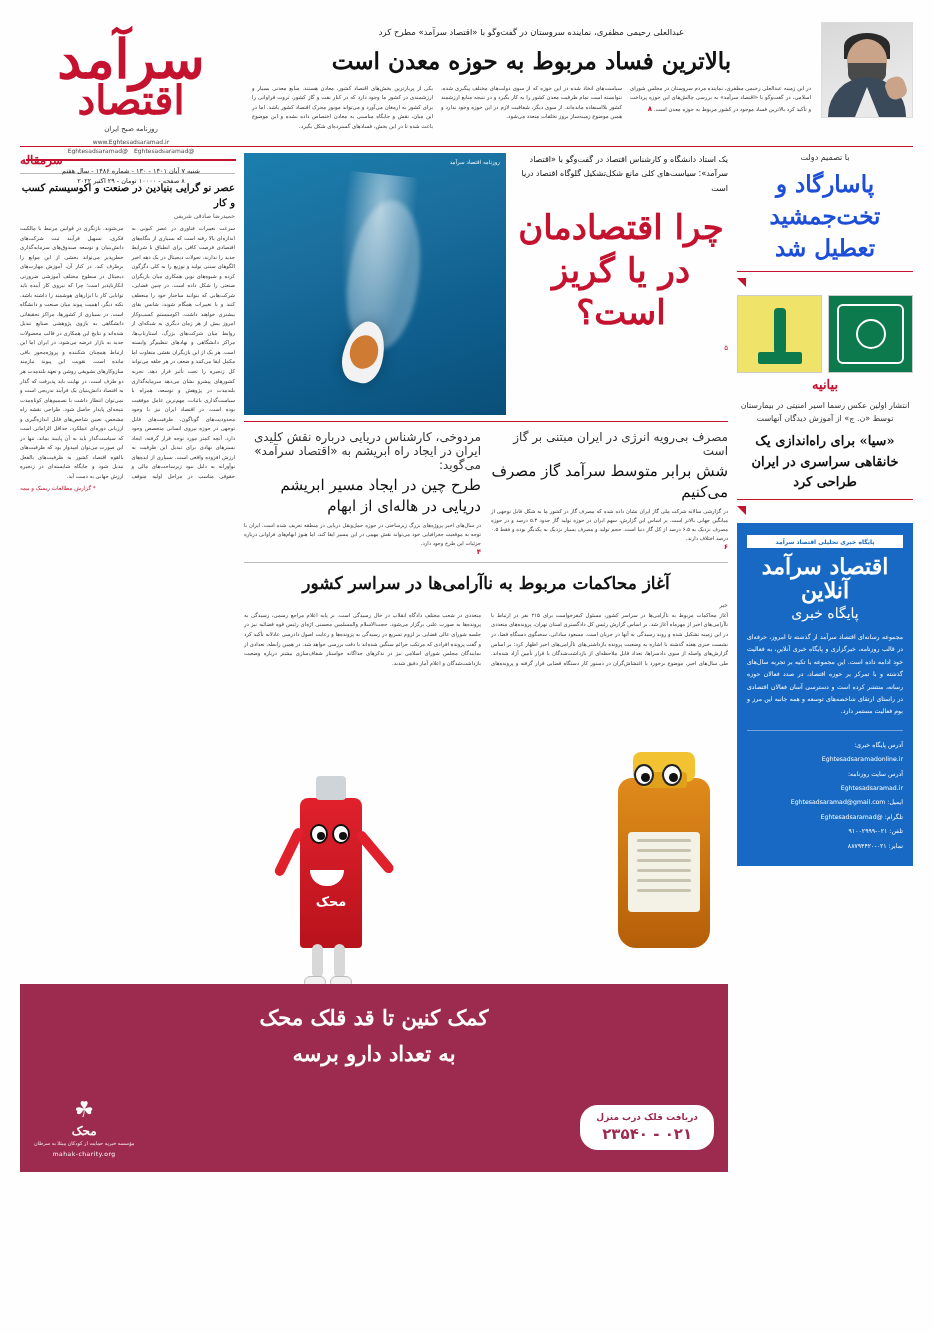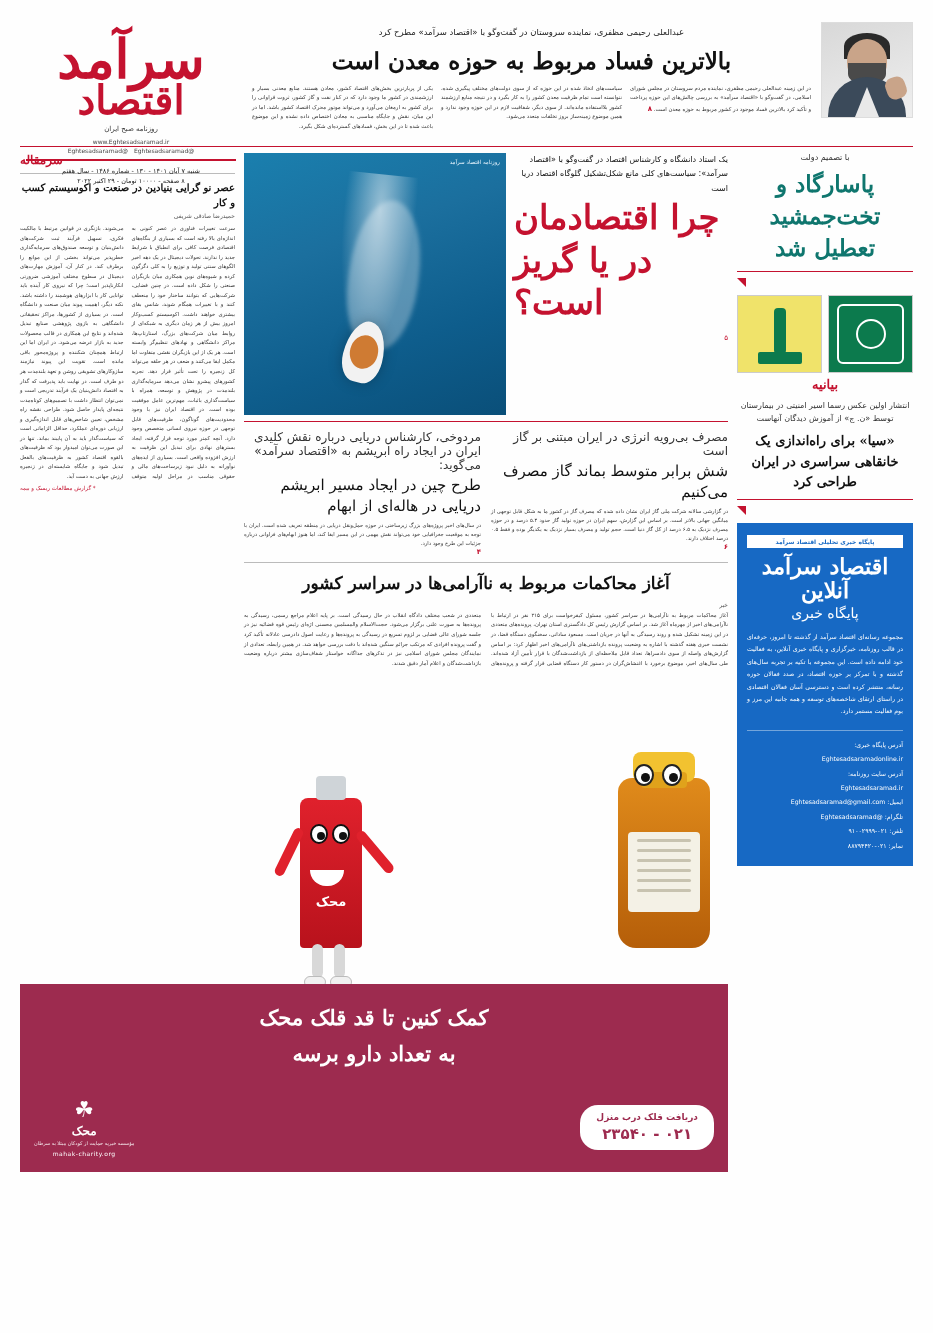--- a/index.html
+++ b/index.html
@@ -153,21 +153,21 @@
     background:#cf7b33; border-radius:50%;
   }
   .hero-credit {
     position:absolute; right:6px; top:6px; font-size:5.5px; color:#eaf6ff;
   }
   .hero-txt { flex:1 1 auto; text-align:right; }
   .hero-kicker { font-size:8px; line-height:1.8; color:#111; text-align:right; }
   .hero-title {
     font-family:"DejaVu Serif","Liberation Serif",serif;
     font-weight:bold; color:#c4122f; font-size:34px; line-height:1.25;
-    text-align:left;
+    margin-top:10px; text-align:center;
   }
   .hero-page { font-size:7px; color:#c4122f; margin-top:10px; text-align:right;}
 
   .two-brief { display:flex; flex-direction:row-reverse; gap:10px; margin-top:8px; }
   .brief { flex:1; }
   .brief .kick { font-size:12px; color:#333; text-align:right; margin-bottom:3px;}
   .brief h3 {
     font-family:"DejaVu Serif","Liberation Serif",serif;
     font-size:15px; font-weight:normal; color:#111; text-align:right; line-height:1.4;
   }
@@ -181,21 +181,21 @@
   .mid-story .byline { font-size:6px; color:#555; text-align:right; margin:5px 0 3px;}
   .mid-story .cols {
     column-count:2; column-gap:10px;
     font-size:5.3px; line-height:1.8; text-align:justify; color:#333;
   }
 
   
   .left-kicker { font-size:8px; color:#333; text-align:center; }
   .left-head {
     font-family:"DejaVu Serif","Liberation Serif",serif;
-    font-weight:bold; font-size:23px; color:#0f766e; text-align:center; line-height:1.4; margin-top:6px;
+    font-weight:bold; font-size:23px; color:#1d4ed8; text-align:center; line-height:1.4; margin-top:6px;
   }
   .emblem-row { display:flex; flex-direction:row-reverse; gap:6px; margin-top:8px; }
   .emblem {
     flex:1; height:78px; border:1px solid #ccc; position:relative; overflow:hidden;
     background:#fff;
   }
   .emblem.green { background:#0c7a4d; }
   .emblem.green .g {
     position:absolute; inset:8px; border:2px solid #fff; border-radius:6px;
   }
@@ -391,21 +391,21 @@
 
       <div class="two-brief">
         <div class="brief">
           <div class="kick">مردوخی، کارشناس دریایی درباره نقش کلیدی ایران در ایجاد راه ابریشم به «اقتصاد سرآمد» می‌گوید:</div>
           <h3>طرح چین در ایجاد مسیر ابریشم دریایی در هاله‌ای از ابهام</h3>
           <p>در سال‌های اخیر پروژه‌های بزرگ زیرساختی در حوزه حمل‌ونقل دریایی در منطقه تعریف شده است. ایران با توجه به موقعیت جغرافیایی خود می‌تواند نقش مهمی در این مسیر ایفا کند، اما هنوز ابهام‌های فراوانی درباره جزئیات این طرح وجود دارد.</p>
           <div class="page-ref">۴</div>
         </div>
         <div class="brief">
           <div class="kick">مصرف بی‌رویه انرژی در ایران مبتنی بر گاز است</div>
-          <h3>شش برابر متوسط بماند گاز مصرف می‌کنیم</h3>
+          <h3>شش برابر متوسط سرآمد گاز مصرف می‌کنیم</h3>
           <p>در گزارشی سالانه شرکت ملی گاز ایران نشان داده شده که مصرف گاز در کشور ما به شکل قابل توجهی از میانگین جهانی بالاتر است. بر اساس این گزارش، سهم ایران در حوزه تولید گاز حدود ۵.۴ درصد و در حوزه مصرف نزدیک به ۶.۵ درصد از کل گاز دنیا است. حجم تولید و مصرف بسیار نزدیک به یکدیگر بوده و فقط ۰.۵ درصد اختلاف دارند.</p>
           <div class="page-ref">۶</div>
         </div>
       </div>
 
       <div class="hr-thin"></div>
 
       <div class="mid-story">
         <h2>آغاز محاکمات مربوط به ناآرامی‌ها در سراسر کشور</h2>
         <div class="byline">خبر</div>

